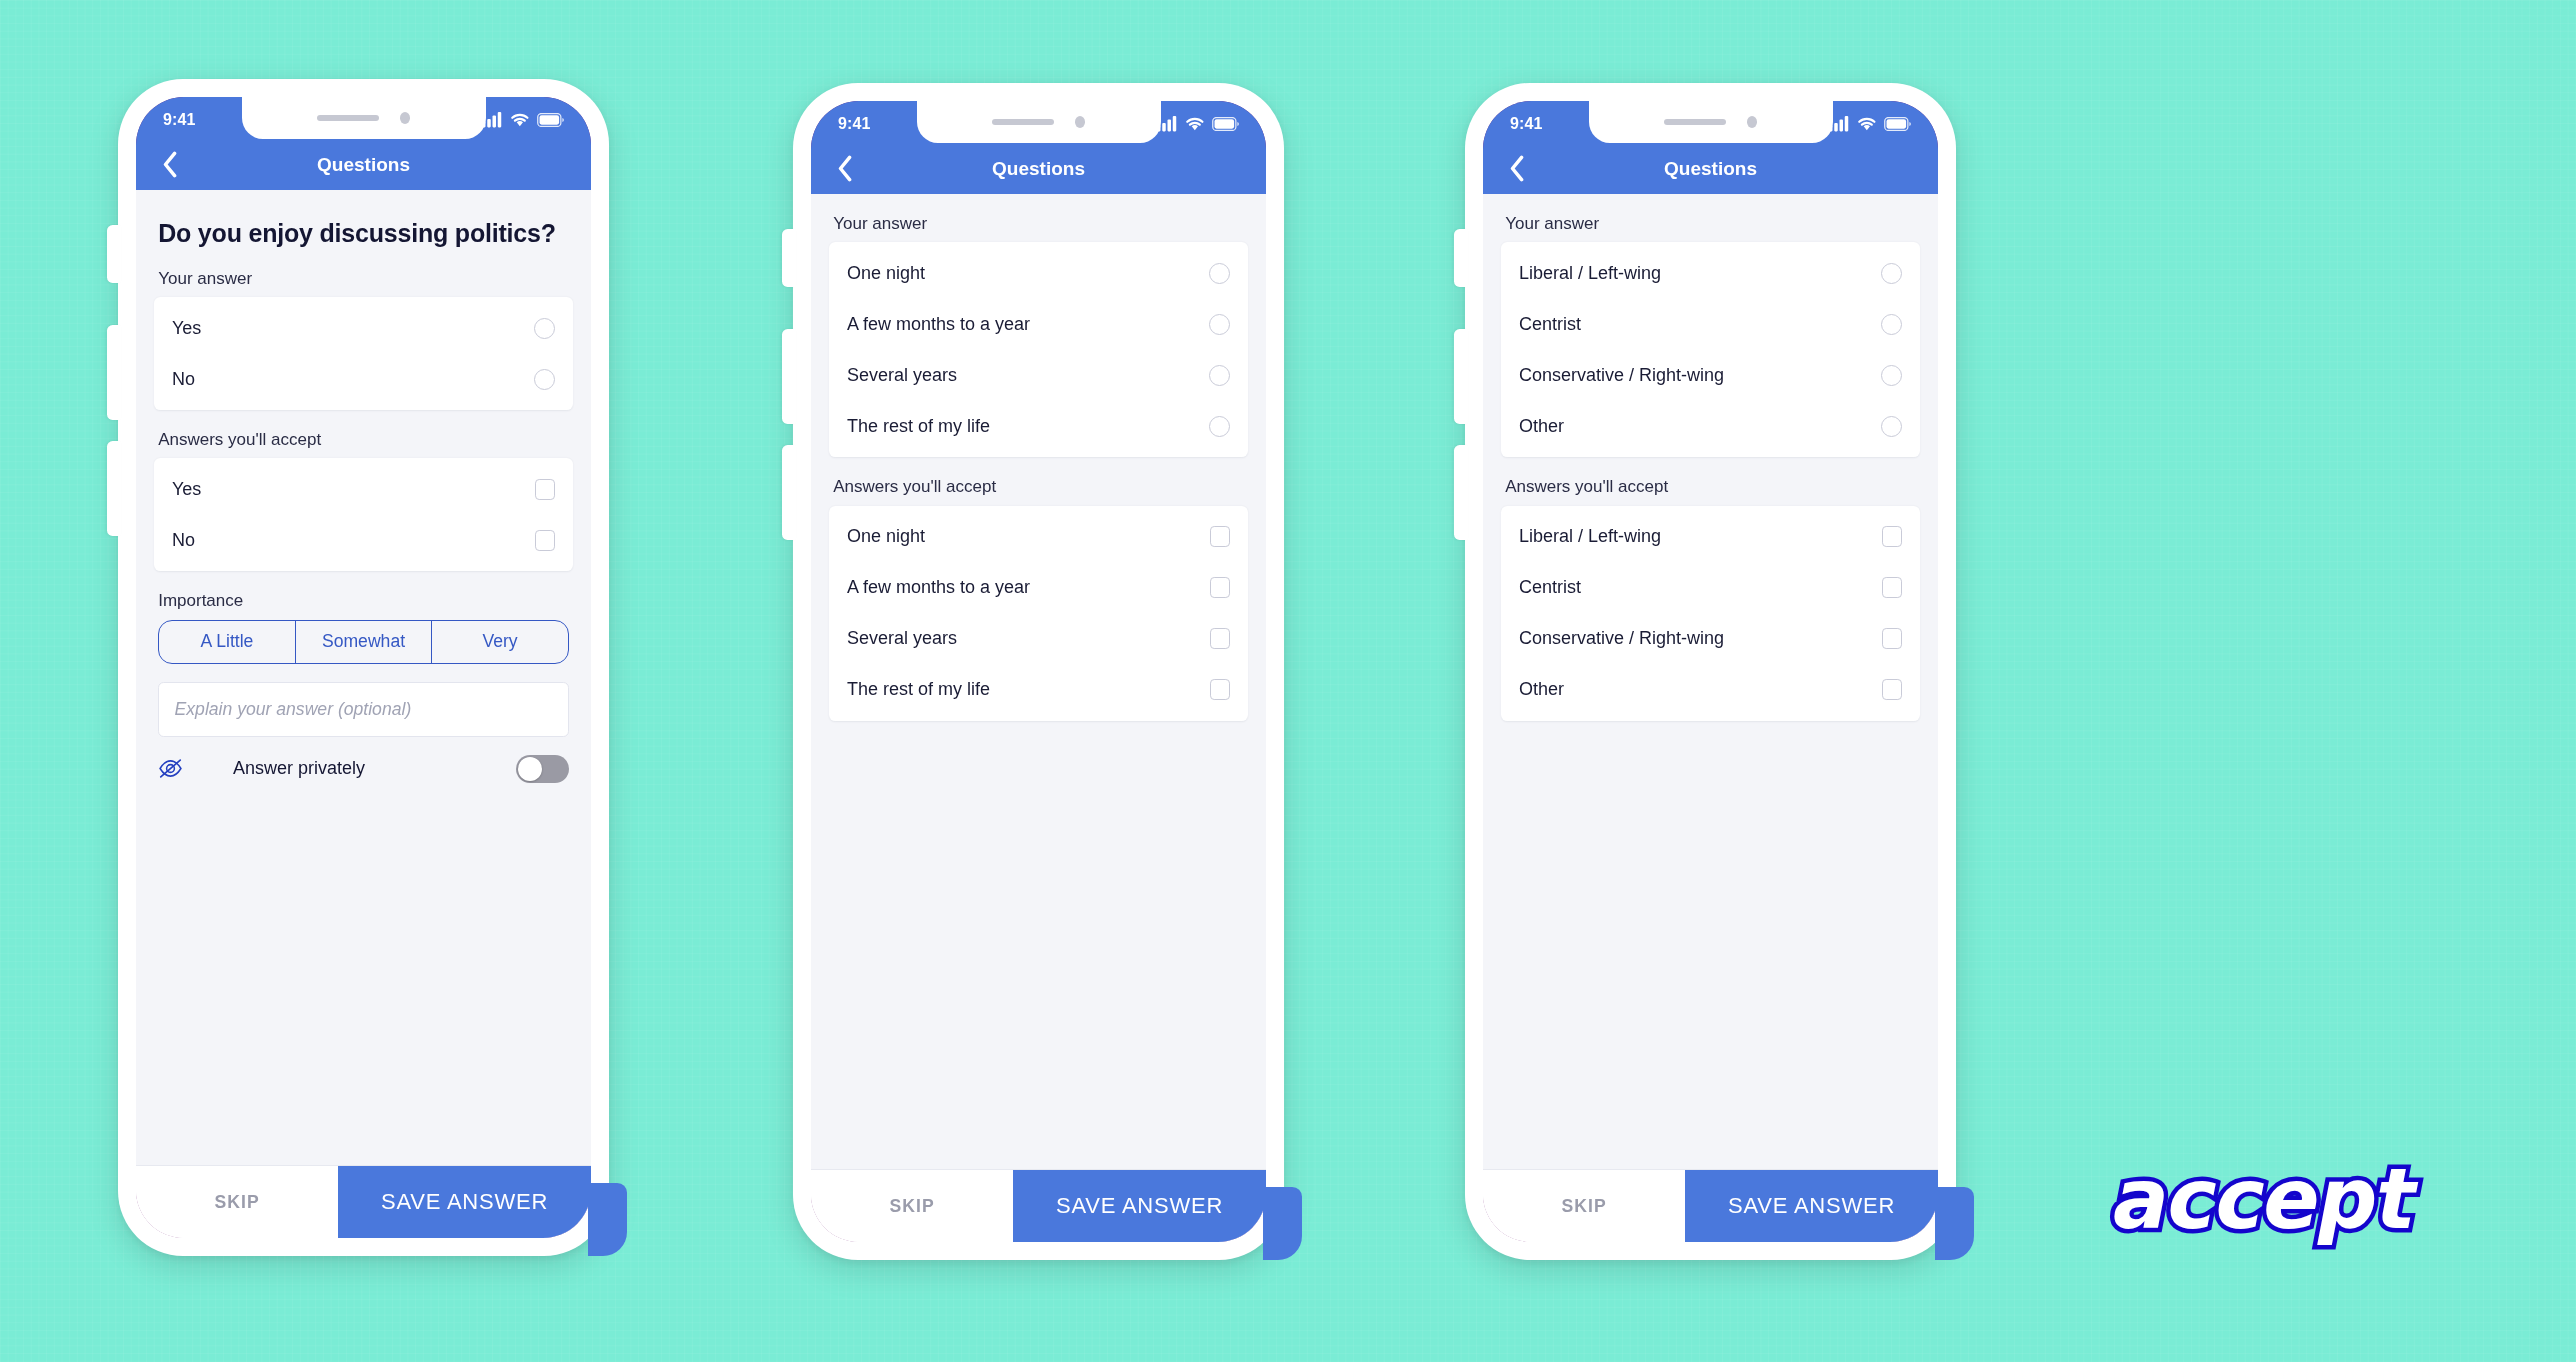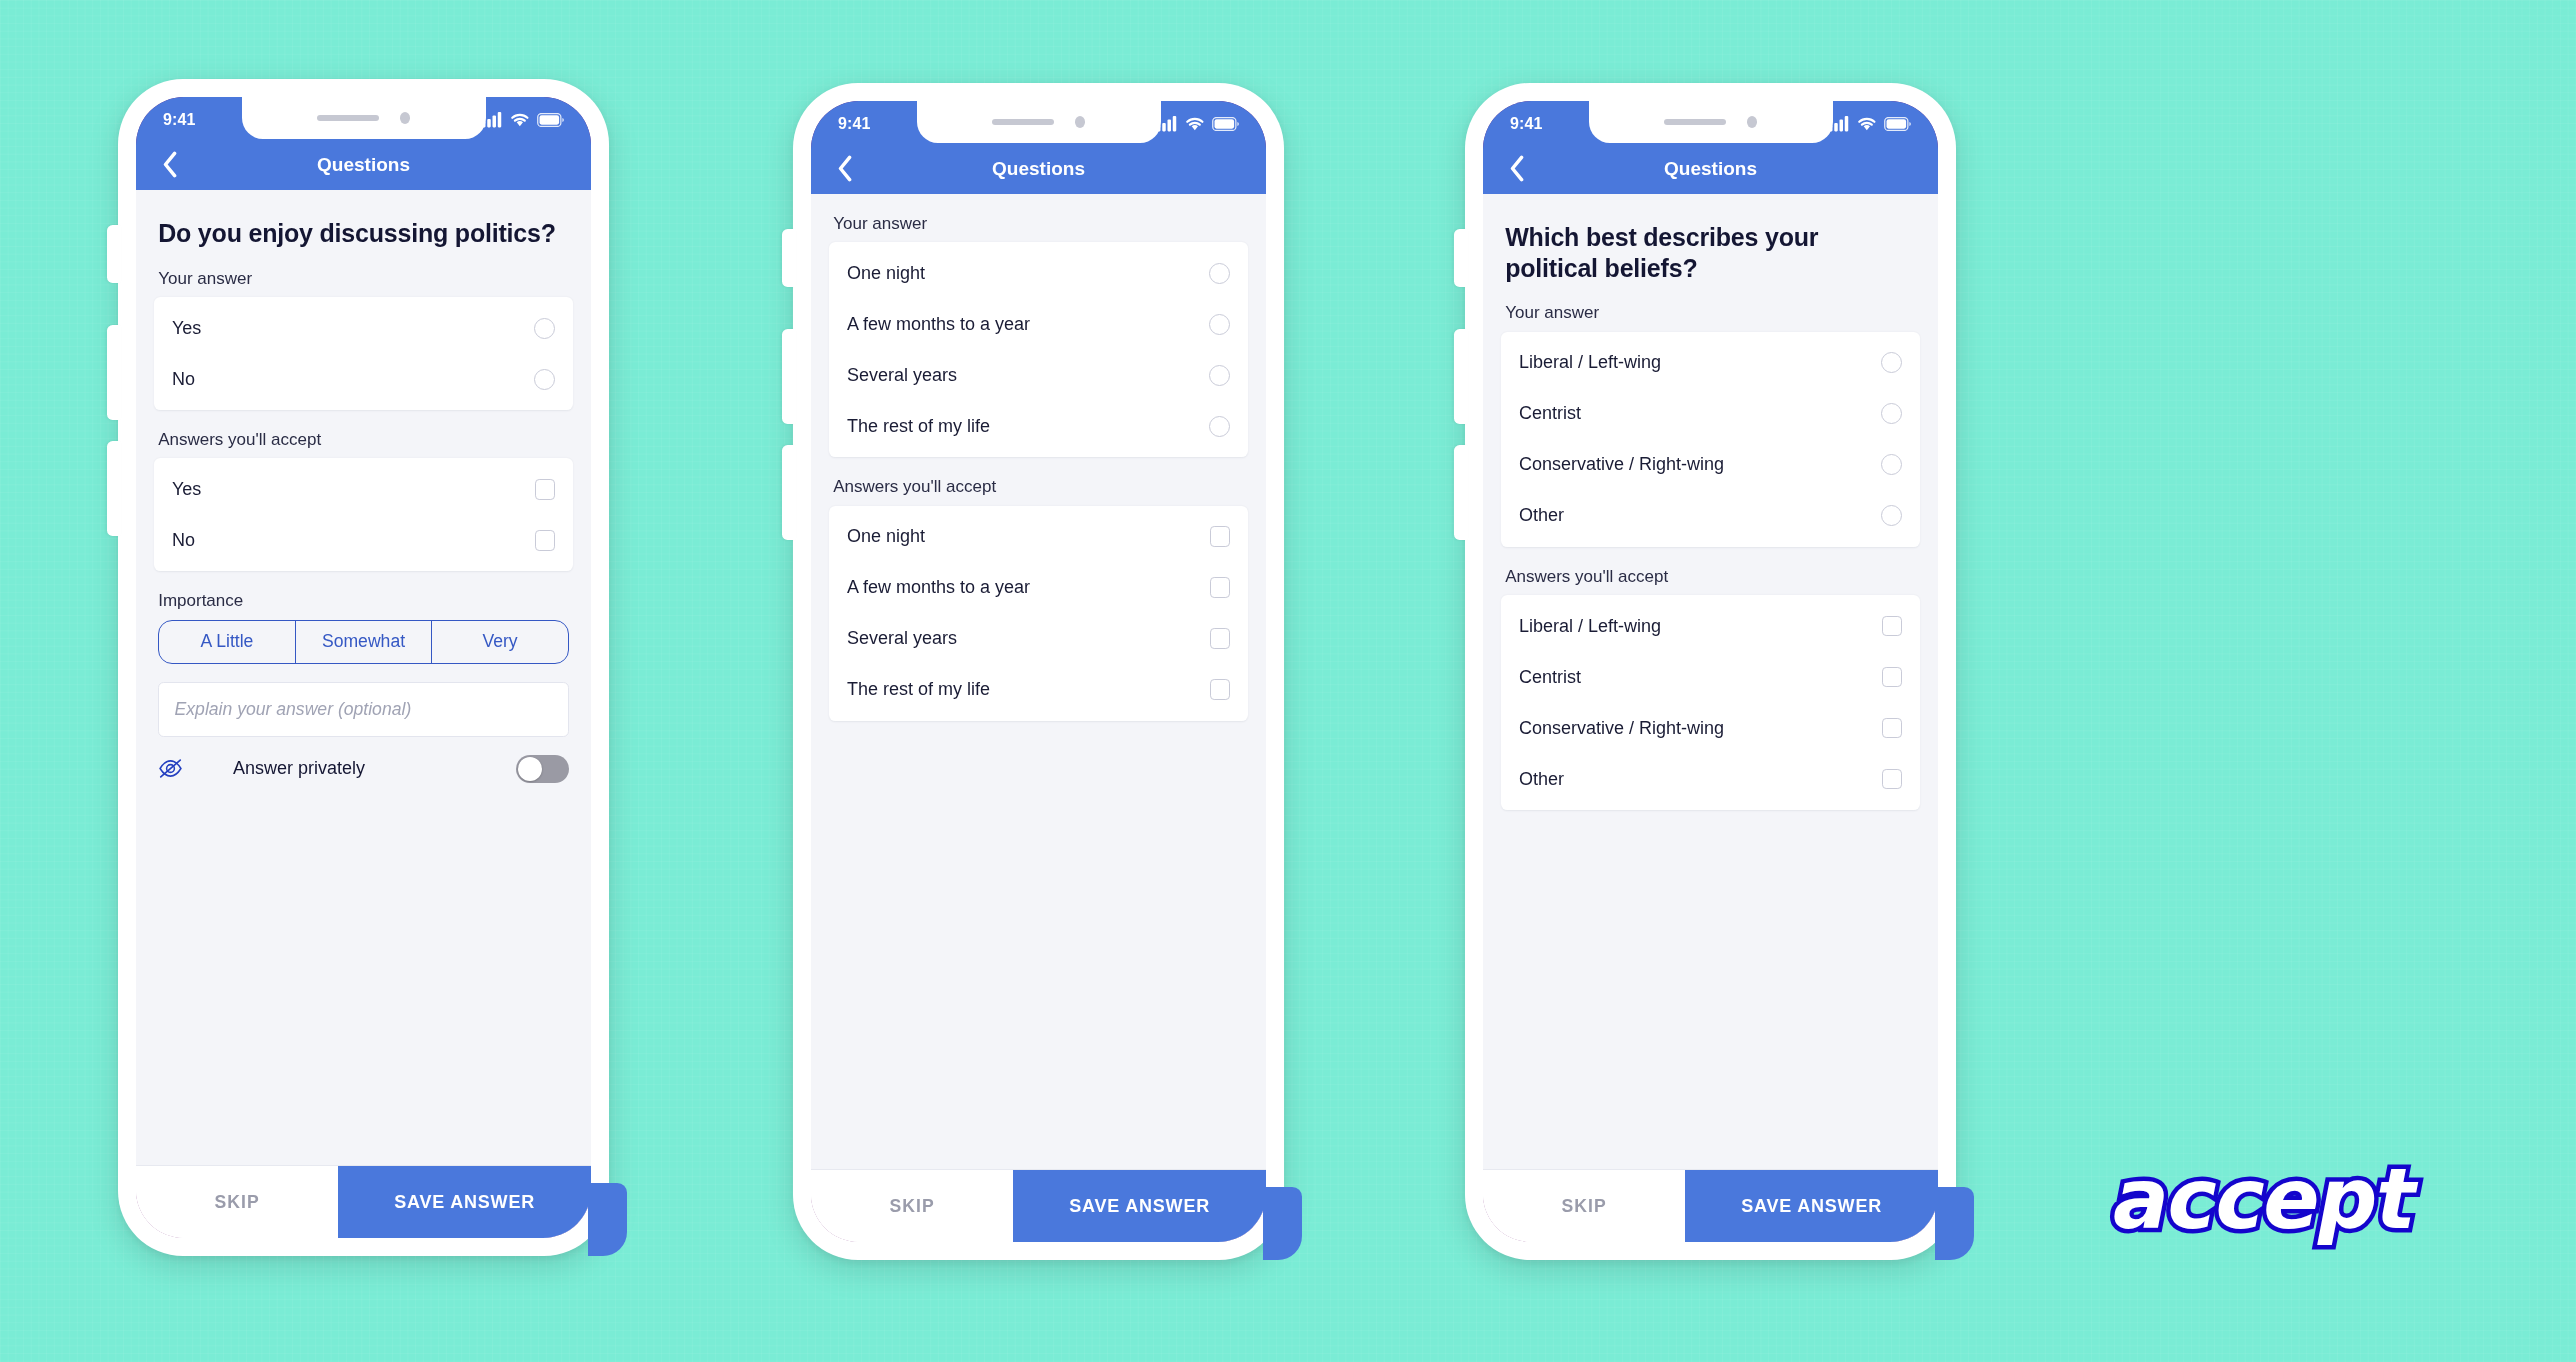--- a/index.html
+++ b/index.html
@@ -282,22 +282,22 @@
     letter-spacing: 1px;
     color: #9a9cab;
     background: #ffffff;
     cursor: pointer;
   }
   .btn-save {
     flex: 1.25 1 0;
     display: flex;
     align-items: center;
     justify-content: center;
-    font-size: 18px;
-    font-weight: 700;
+    font-size: 22px;
+    font-weight: 400;
     letter-spacing: 0.8px;
     color: #ffffff;
     background: #4a78dc;
     cursor: pointer;
   }
   
   .save-overhang {
     position: absolute;
     right: -18px;
     bottom: 0px;
@@ -559,21 +559,20 @@
         <span class="back-chevron">
           <svg width="15.4" height="27" viewBox="0 0 22 38">
               <path d="M18 3 L5 19 L18 35" stroke="#fff" stroke-width="5" fill="none" stroke-linecap="round" stroke-linejoin="round"></path>
             </svg>
         </span>
         <span class="nav-title">Questions</span>
       </div>
     </div>
 
     <div class="content">
-      <div class="question">Which best describes your political beliefs?</div>
 
       <div class="section-label">Your answer</div>
       <div class="card">
         <div class="opt-row">
           <span class="opt-label">Liberal / Left-wing</span>
           <span class="radio"></span>
         </div>
         <div class="opt-row">
           <span class="opt-label">Centrist</span>
           <span class="radio"></span>

